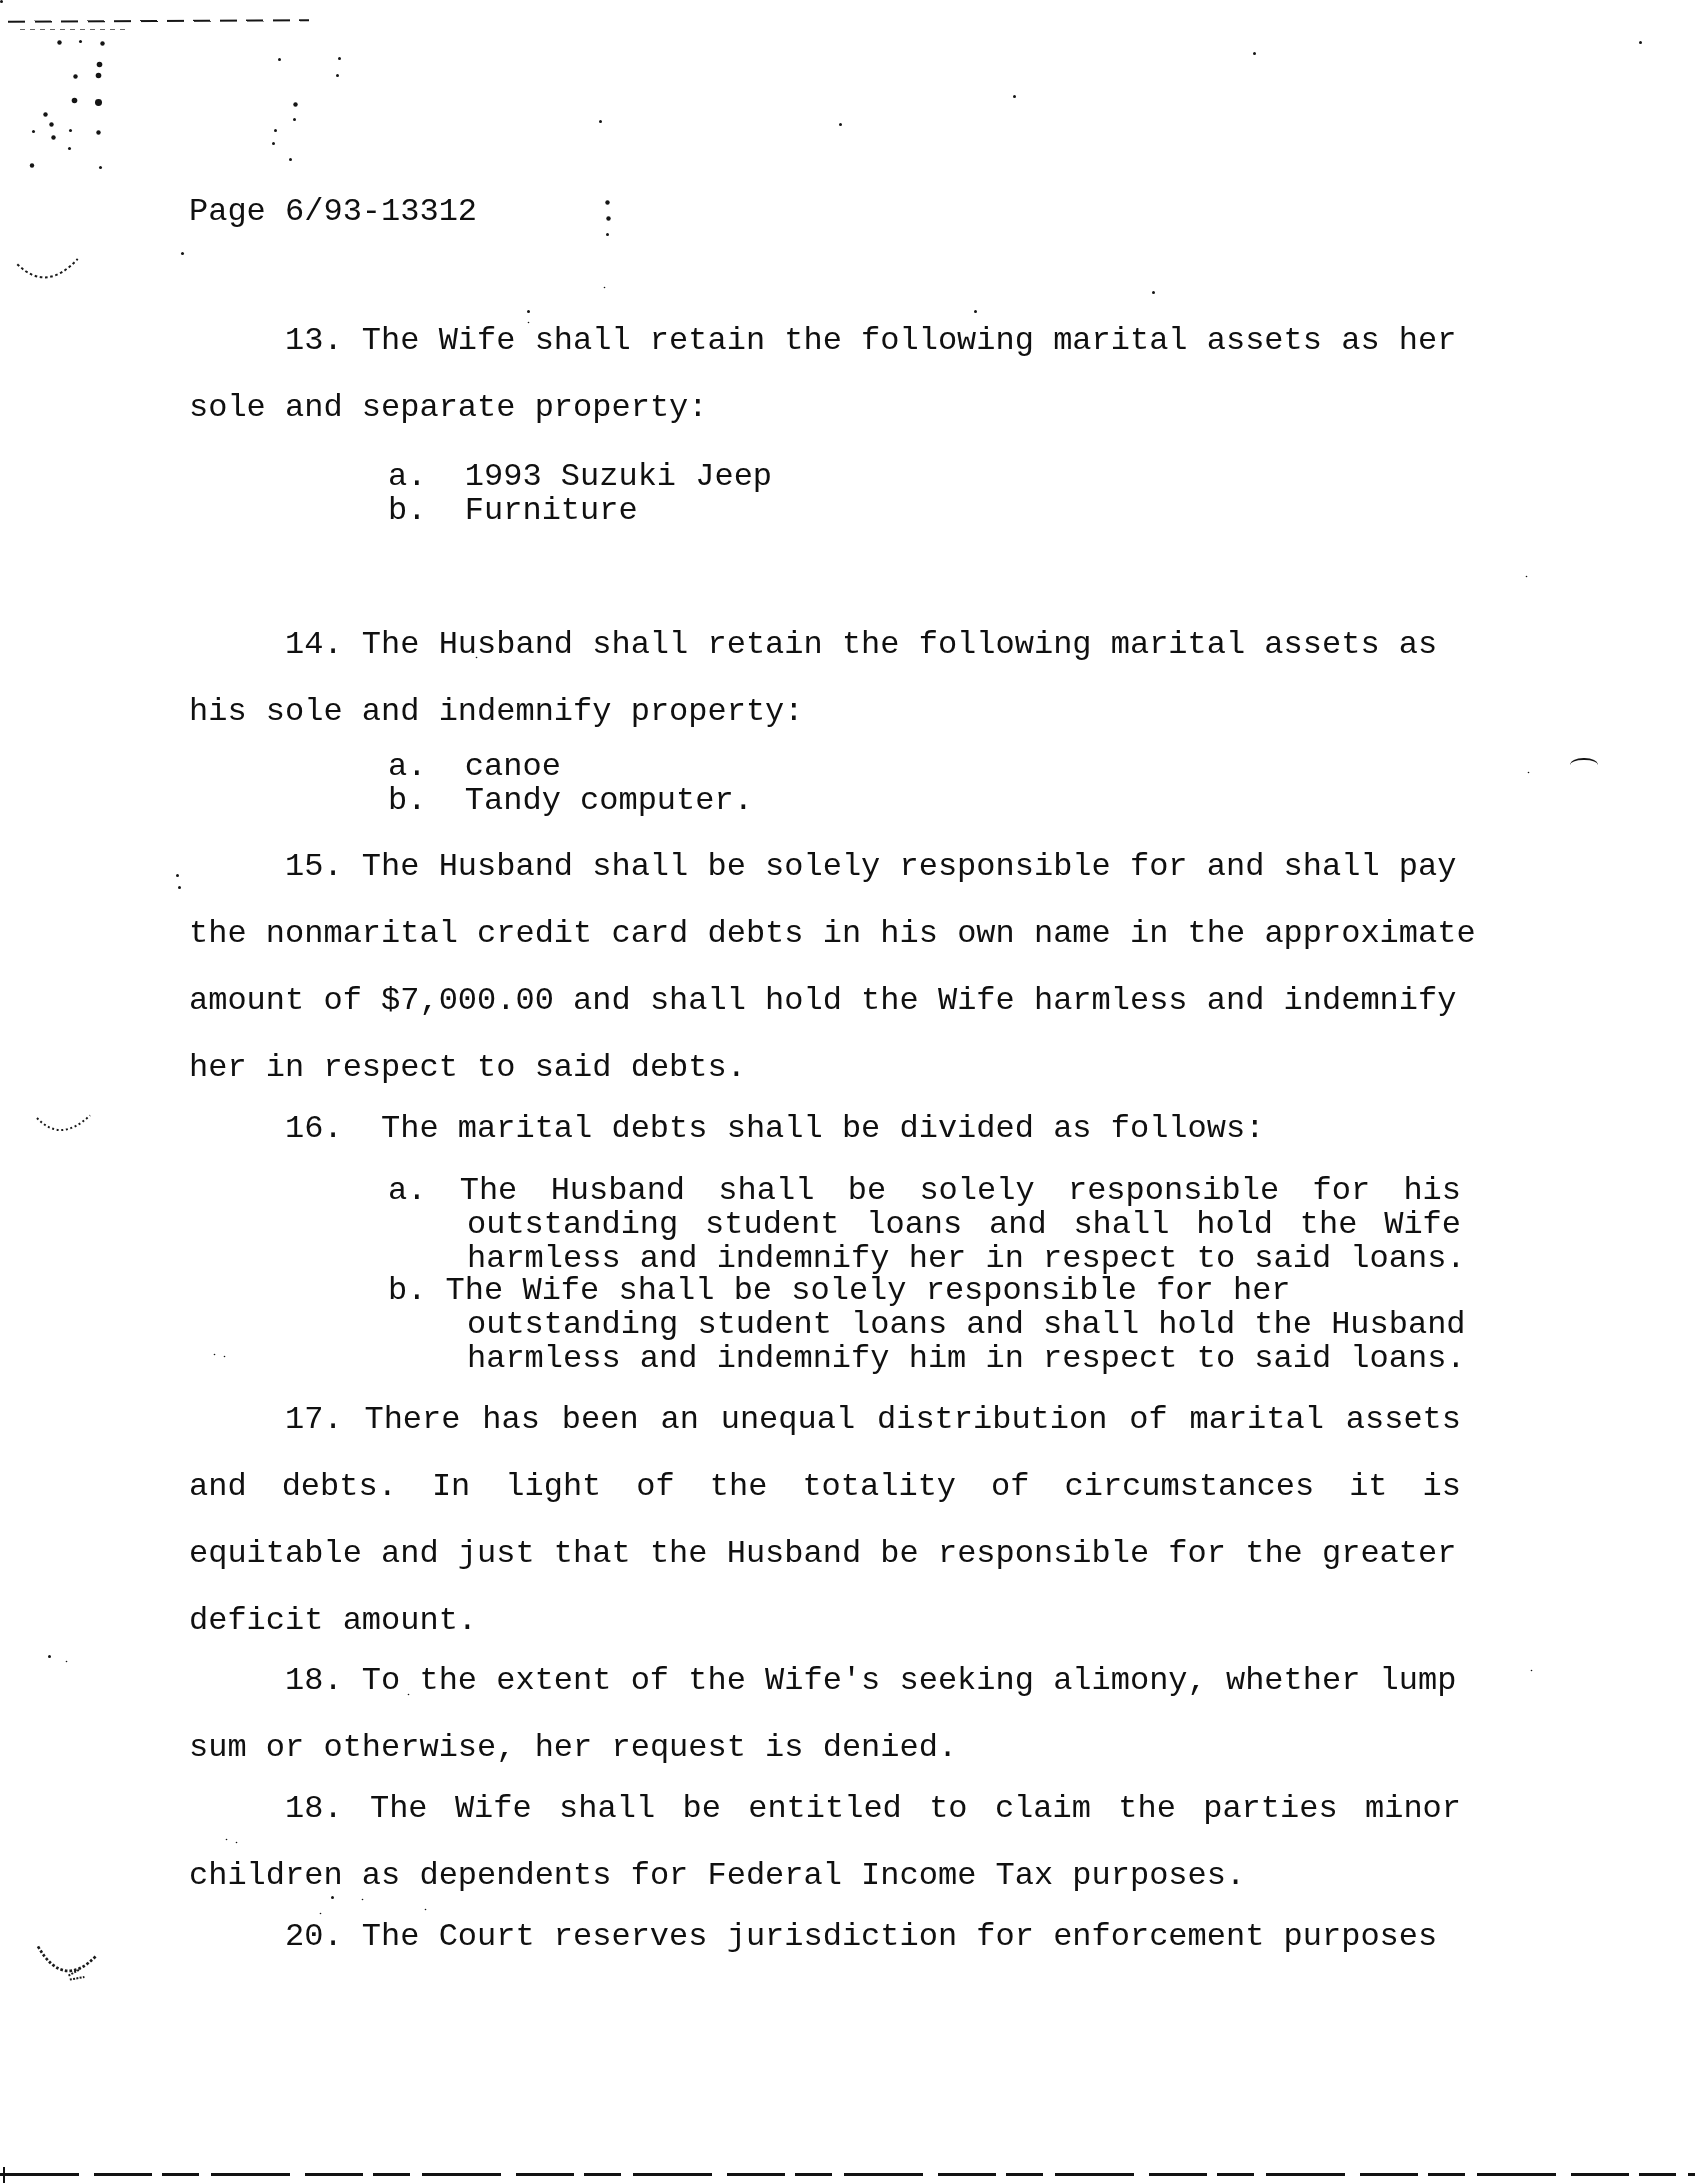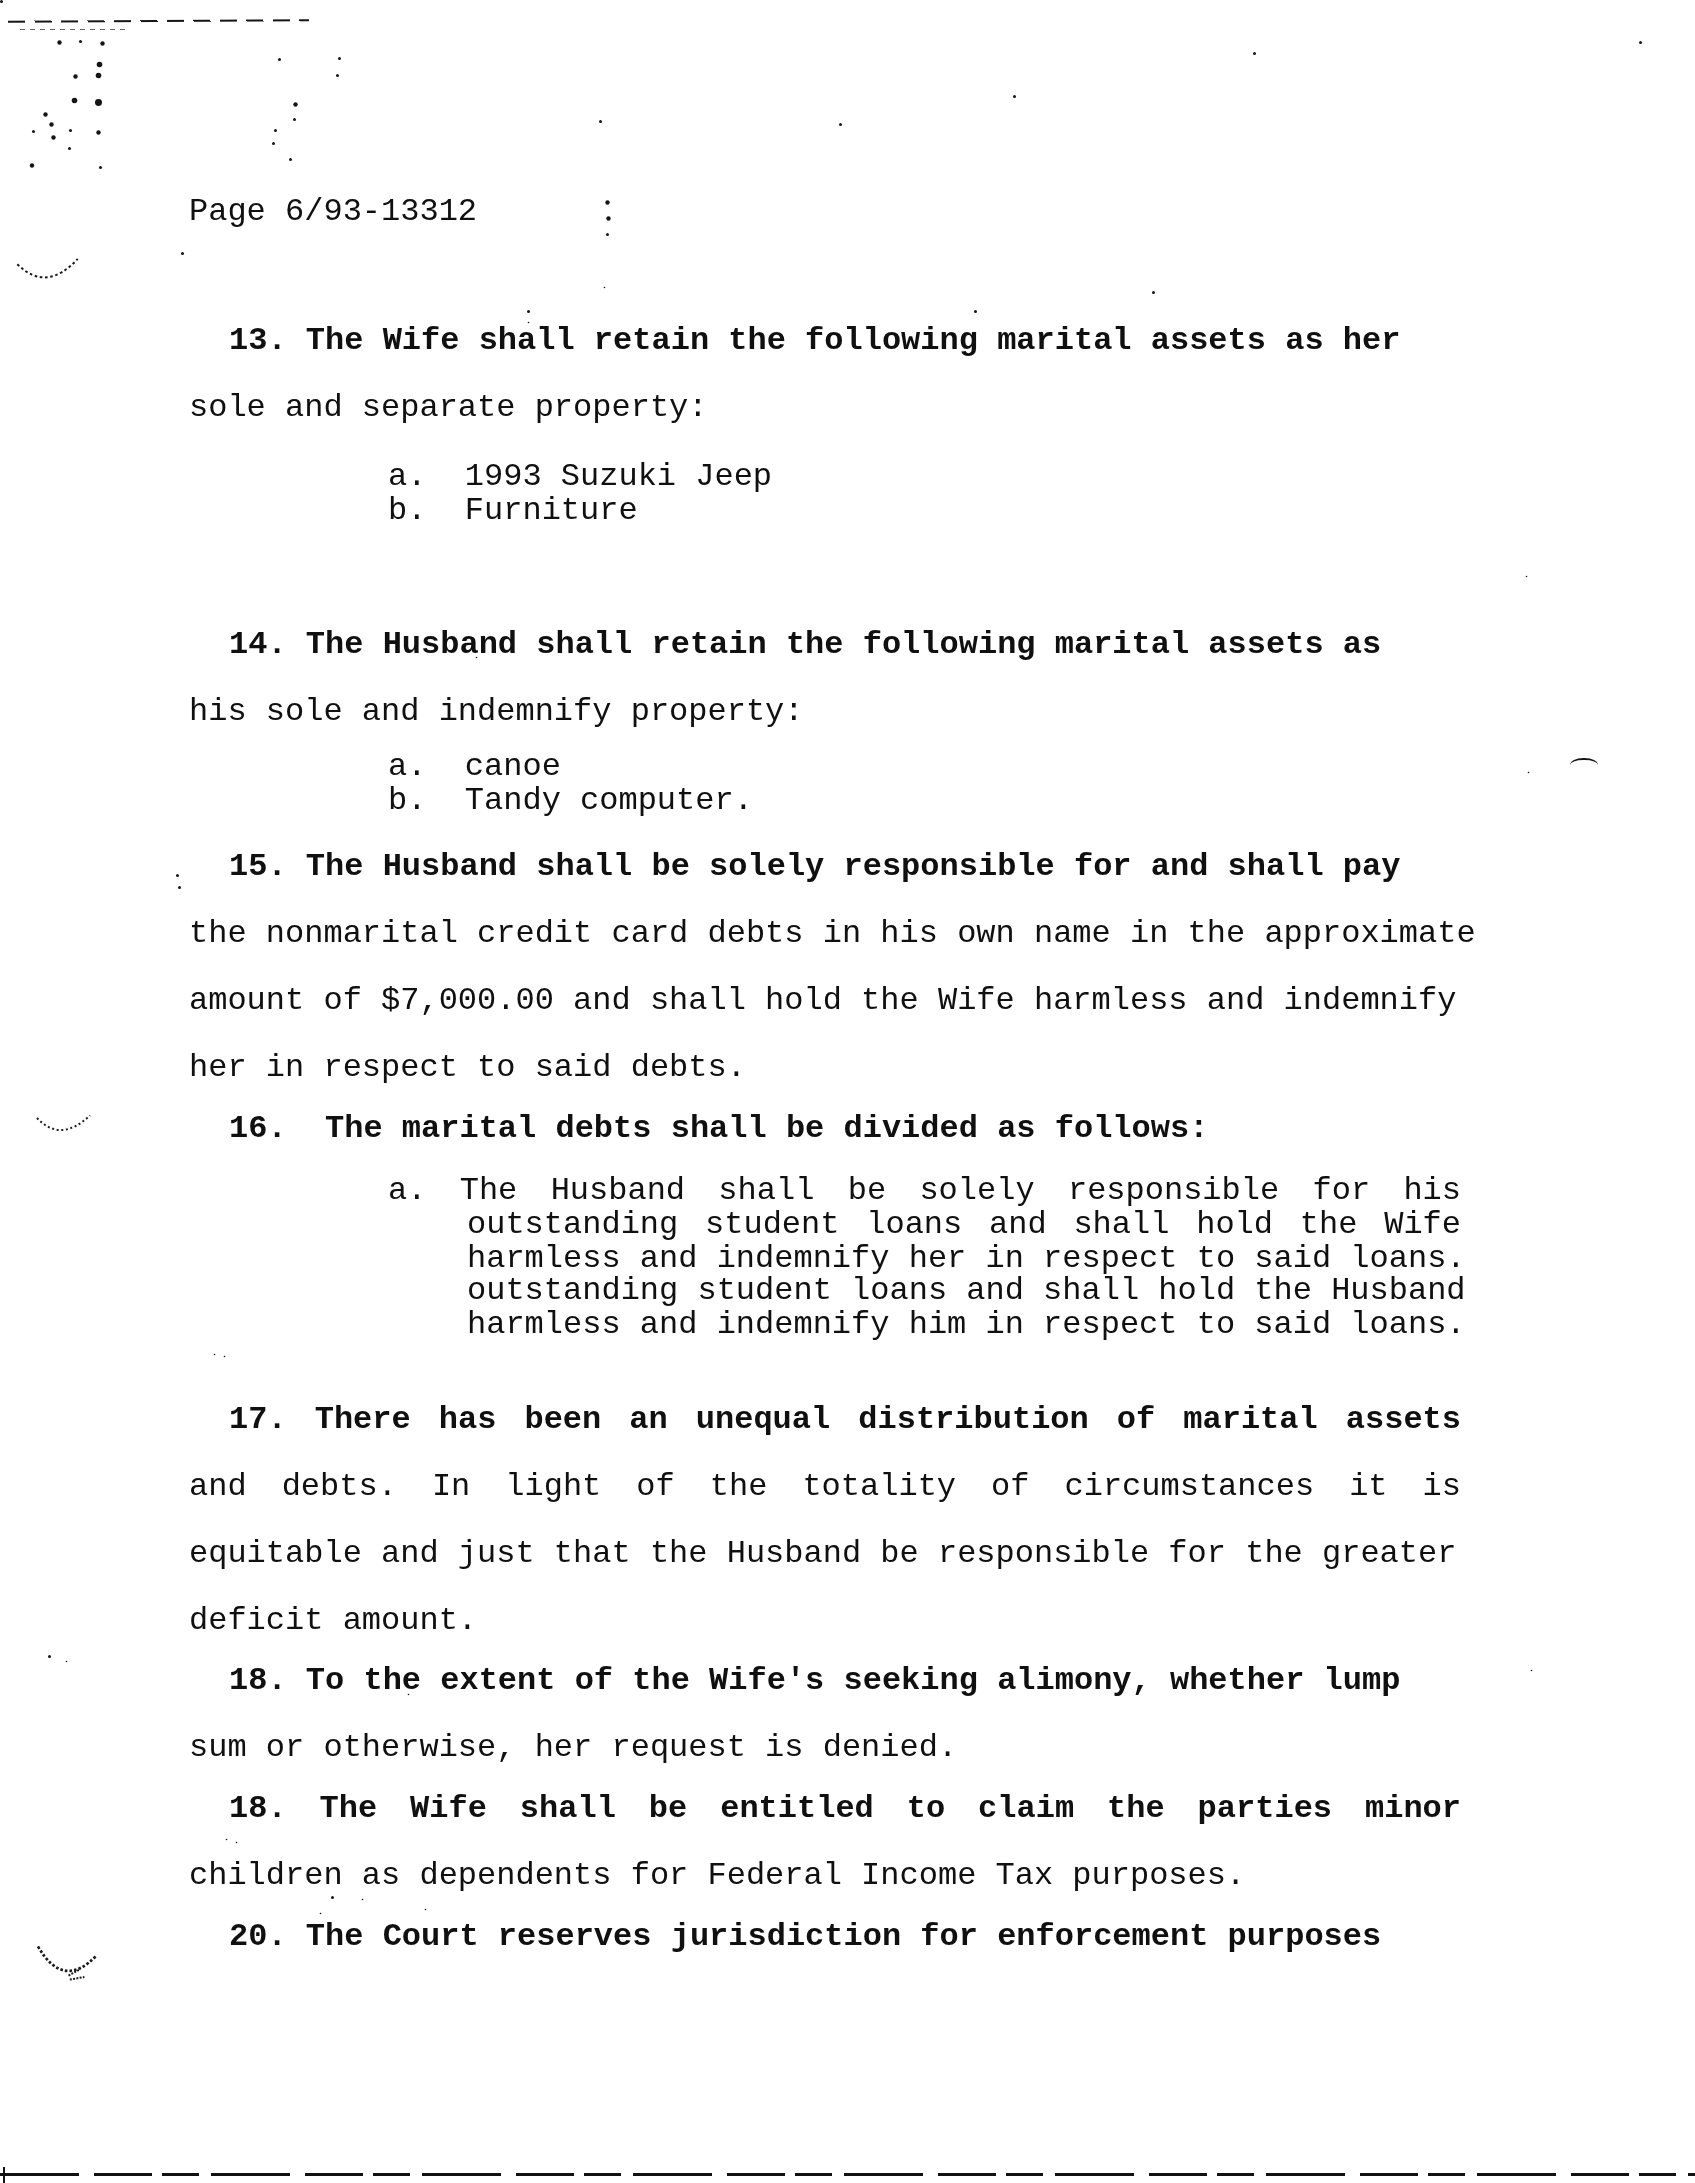--- a/index.html
+++ b/index.html
@@ -6,21 +6,21 @@
   body{
     width:1696px;height:2183px;position:relative;overflow:hidden;
     background:#ffffff;color:#101010;
     font-family:"Liberation Mono","DejaVu Sans Mono",monospace;
     font-size:32px;
   }
   .block{position:absolute;}
   .ds{line-height:67px;}
   .ss{line-height:34px;}
   .line{white-space:pre;}
-  .m145{margin-left:40px;font-weight:bold;}
+  .m145{margin-left:96px;}
   .m120{margin-left:79px;}
   .jl{white-space:normal;text-align:justify;text-align-last:justify;}
   
   .specks{
     position:absolute;left:0;top:0;width:3.3px;height:3.3px;border-radius:50%;
     background:#151515;
     box-shadow:
       58px 41px 0 0.7px #151515,79px 40px 0 0 #151515,101px 42px 0 0.7px #151515,
       98px 63px 0 1.3px #151515,74px 75px 0 0.7px #151515,97px 74px 0 1.3px #151515,
       73px 99px 0 1.3px #151515,97px 101px 0 2px #151515,44px 113px 0 0.7px #151515,
@@ -122,20 +122,21 @@
   <div class="line m145">16.  The marital debts shall be divided as follows:</div>
 </div>
 
 <div class="block ss" style="left:388px;top:1174px;width:1073px">
   <div class="line jl">a. The Husband shall be solely responsible for his</div>
   <div class="line m120 jl">outstanding student loans and shall hold the Wife</div>
   <div class="line m120">harmless and indemnify her in respect to said loans.</div>
 </div>
 
 <div class="block ss" style="left:388px;top:1274px;width:1073px">
+  <div class="line">b. The Wife shall be solely responsible for her</div>
   <div class="line m120">outstanding student loans and shall hold the Husband</div>
   <div class="line m120">harmless and indemnify him in respect to said loans.</div>
 </div>
 
 <div class="block ds" style="left:189px;top:1386px;width:1272px">
   <div class="line m145 jl">17. There has been an unequal distribution of marital assets</div>
   <div class="line jl">and debts.  In light of the totality of circumstances it is</div>
   <div class="line">equitable and just that the Husband be responsible for the greater</div>
   <div class="line">deficit amount.</div>
 </div>

